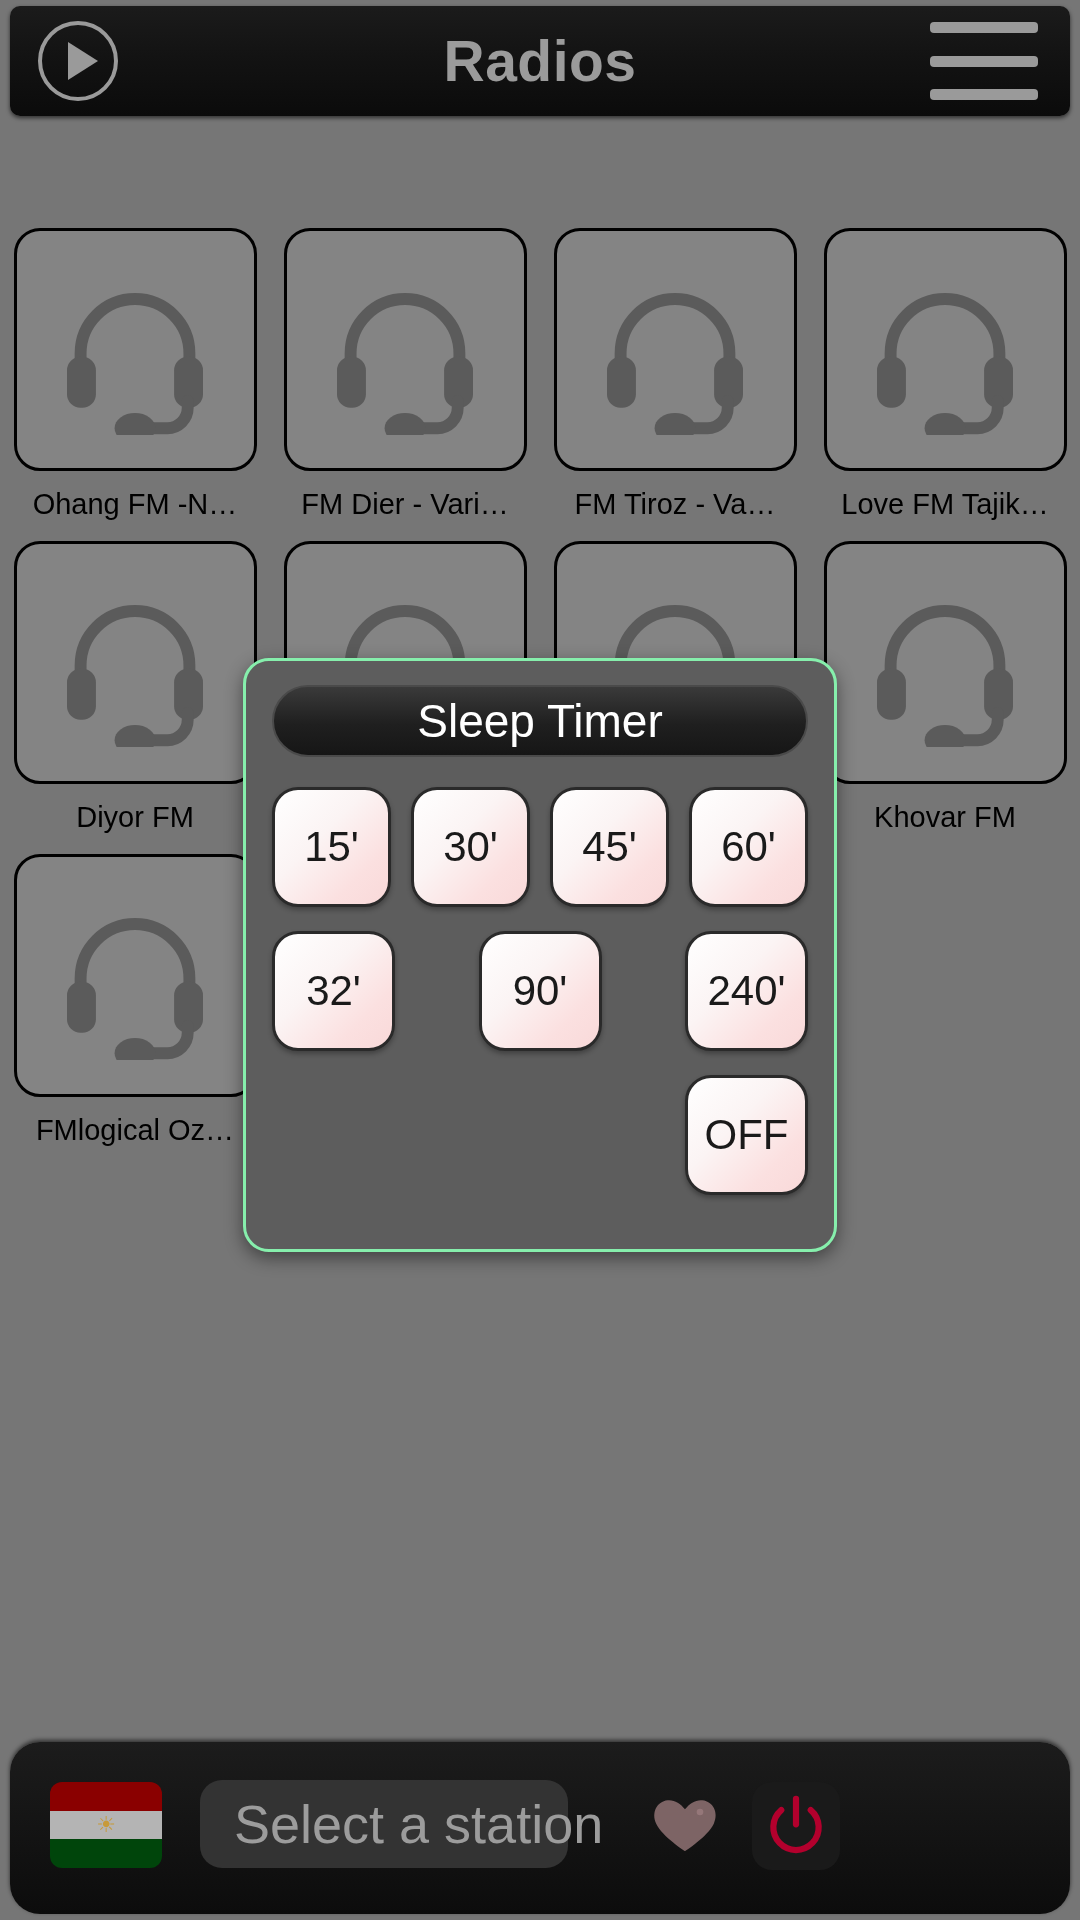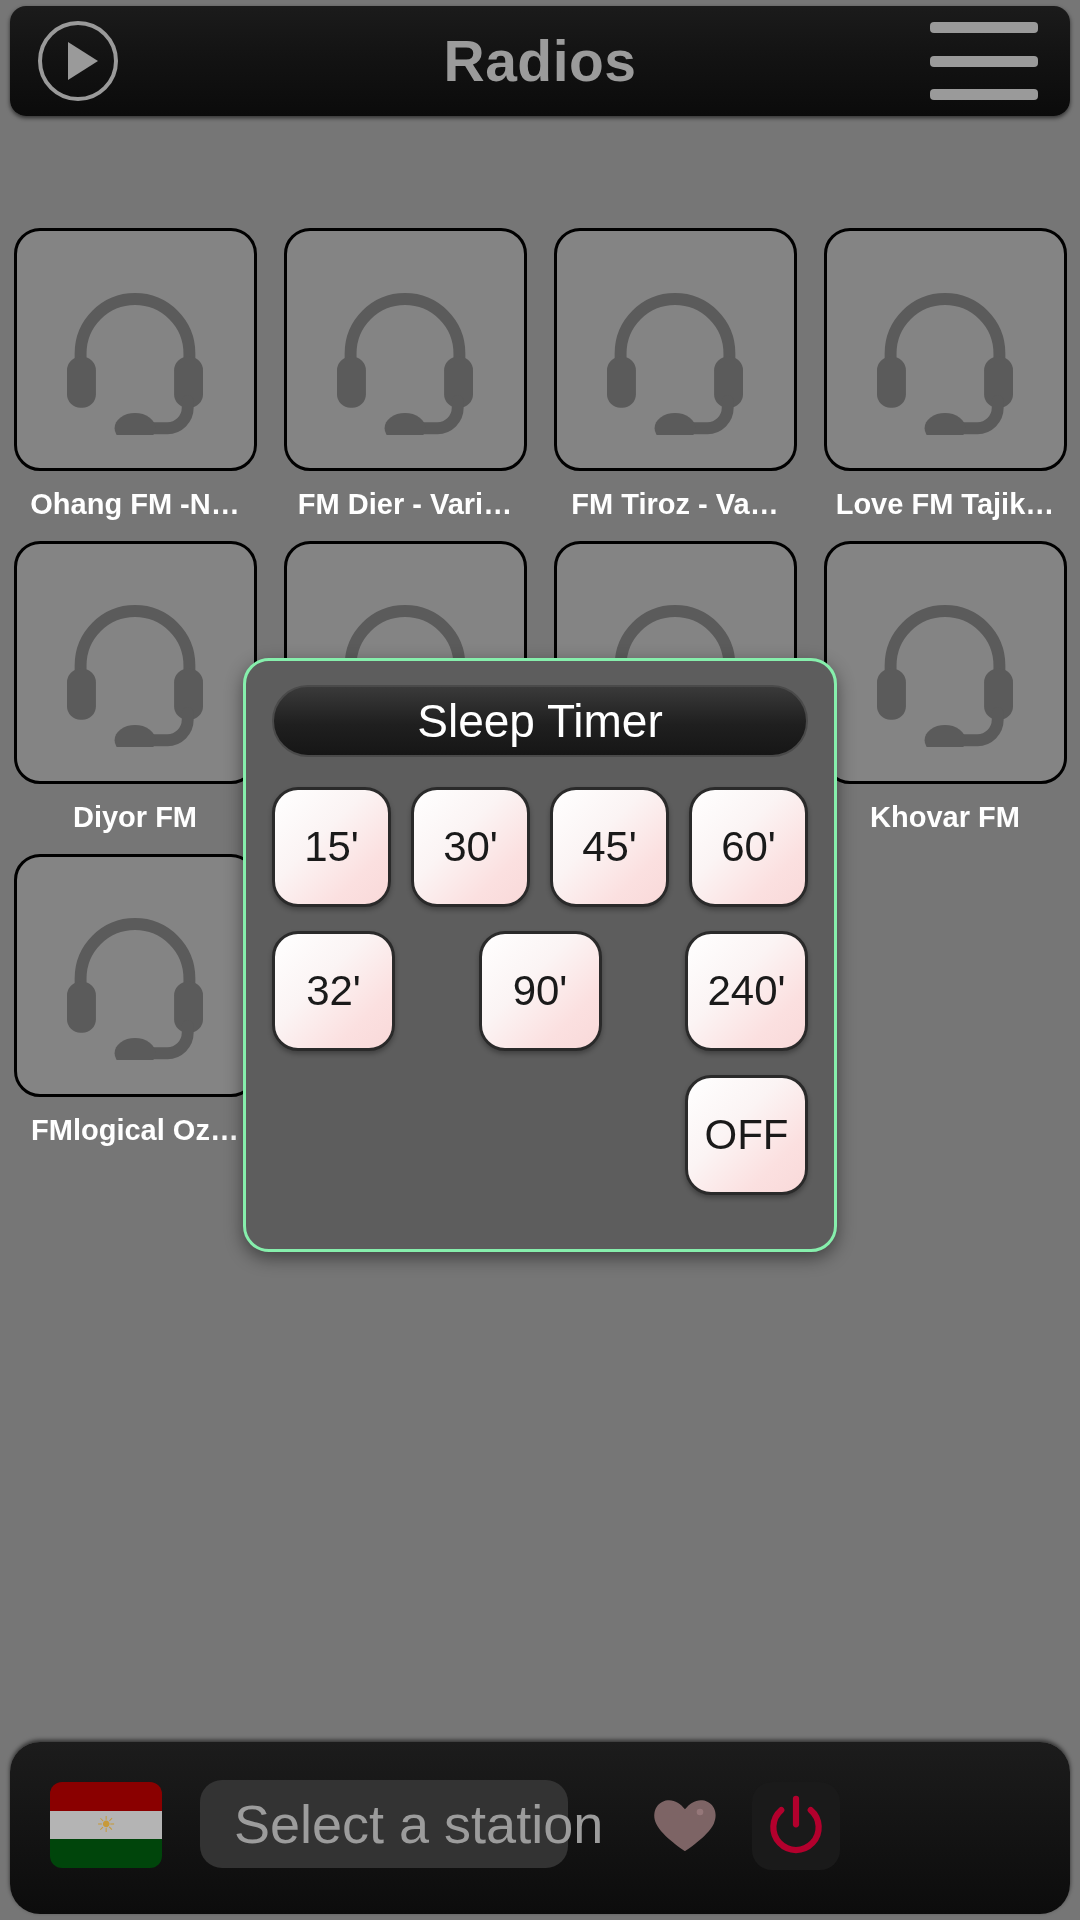--- a/index.html
+++ b/index.html
@@ -12,21 +12,21 @@
   #app {
     position:relative;
     width:1080px; height:1920px;
     background:#767676;
   }
 
   
   .topbar {
     position:absolute; left:10px; top:6px;
     width:1060px; height:110px;
-    border-radius:16px;
+    border-radius:10px;
     background:linear-gradient(180deg,#1b1b1b 0%,#131313 45%,#0b0b0b 100%);
     box-shadow:0 2px 4px rgba(0,0,0,.6);
     display:flex; align-items:center;
   }
   .play-btn {
     position:absolute; left:24px; top:50%;
     transform:translateY(-50%);
     width:88px; height:88px;
     display:flex; align-items:center; justify-content:center;
     cursor:pointer;
@@ -83,22 +83,22 @@
   .thumb {
     width:243px; height:243px;
     border:3px solid #000;
     border-radius:26px;
     background:#848484;
     display:flex; align-items:center; justify-content:center;
   }
   .thumb svg { width:170px; height:170px; display:block; }
   .cell-label {
     margin-top:18px;
-    font-size:29px; font-weight:bold;
-    color:#ffffff;
+    font-size:29px; font-weight:normal;
+    color:#000000;
     white-space:nowrap;
     line-height:1.1;
   }
 
   
   .dialog-wrap {
     position:absolute; left:243px; top:658px;
     width:594px;
     border:3px solid #86efac;
     border-radius:26px;

